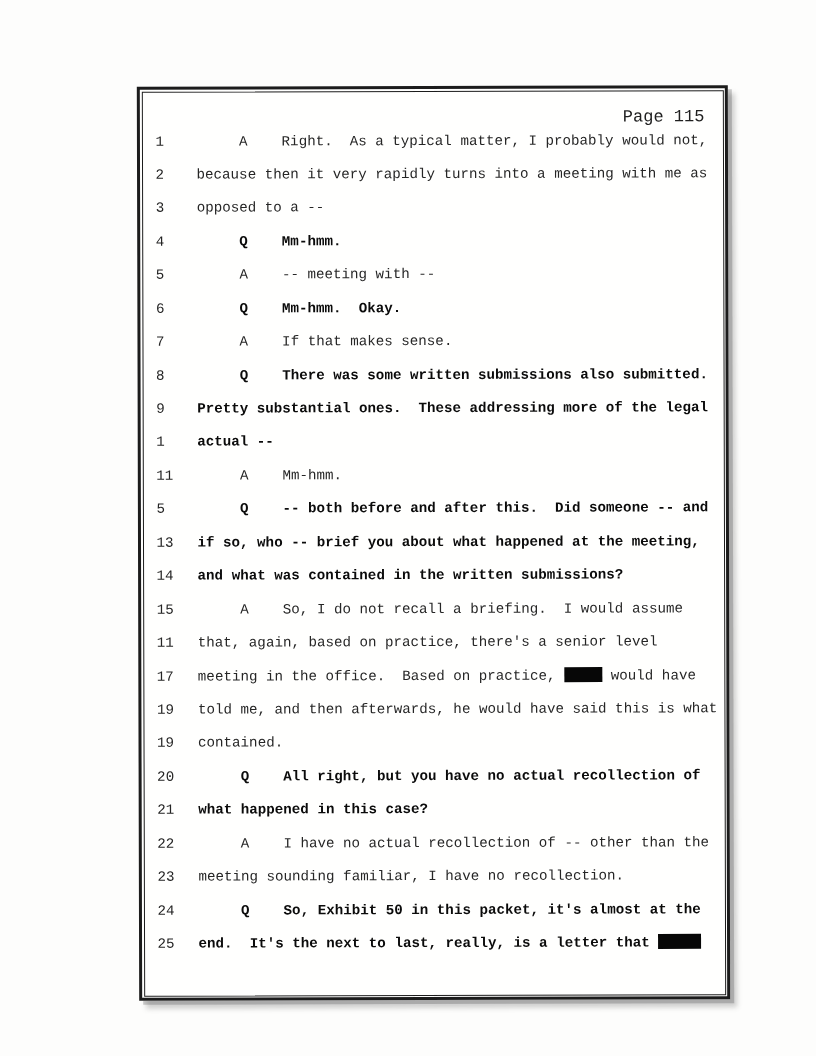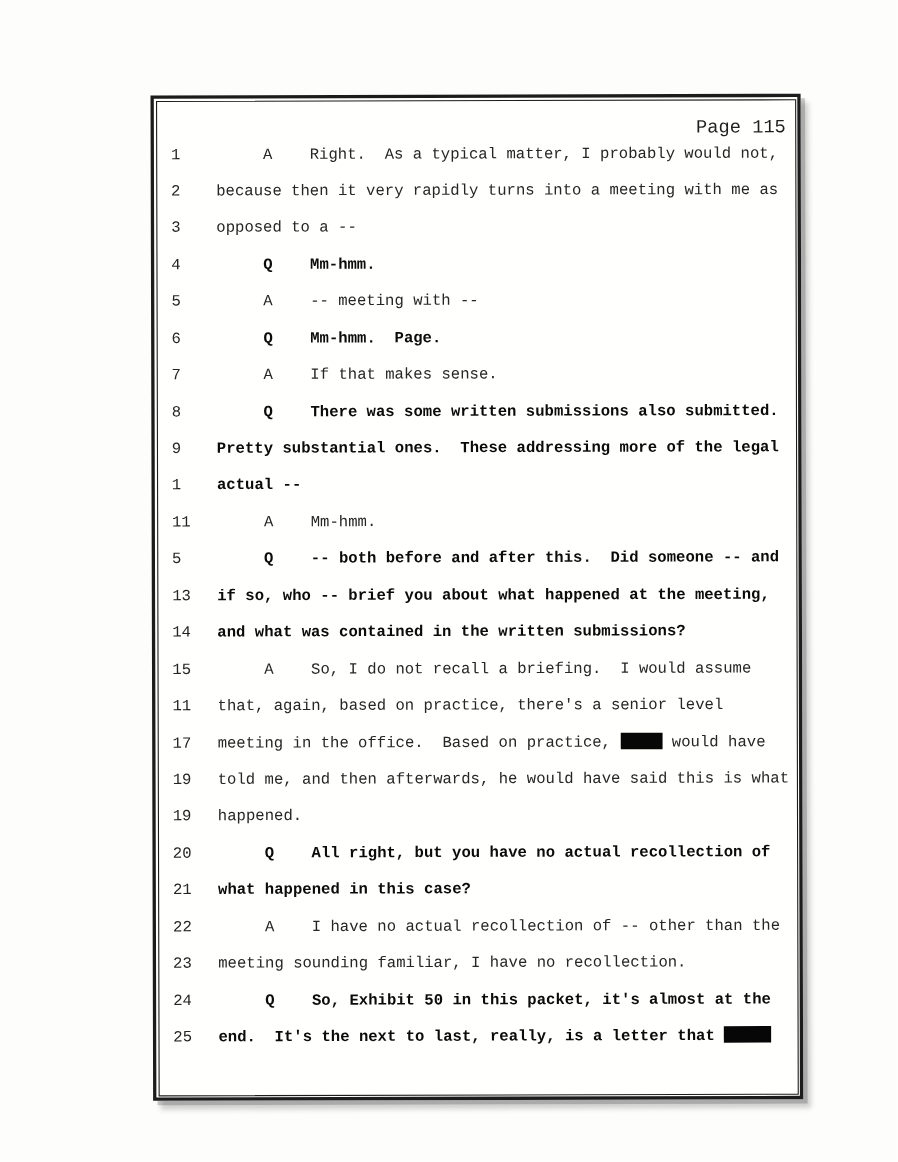--- a/index.html
+++ b/index.html
@@ -26,21 +26,21 @@
     transform: rotate(-0.15deg);
   }
   .frame-inner {
     position: absolute;
     inset: 1.5px;
     border: 1.5px solid #1c1c1c;
   }
   .page-label {
     position: absolute;
     top: 16px;
-    right: 8px;
+    right: 18px;
     font-size: 17px;
     color: #1f1f1f;
     white-space: pre;
   }
   .lines {
     position: absolute;
     top: 33px;
     left: 0;
     right: 0;
   }
@@ -78,21 +78,21 @@
   <div class="t-line"><span class="num">1</span><span class="txt">     A    Right.  As a typical matter, I probably would not,</span></div>
 
   <div class="t-line"><span class="num">2</span><span class="txt">because then it very rapidly turns into a meeting with me as</span></div>
 
   <div class="t-line"><span class="num">3</span><span class="txt">opposed to a --</span></div>
 
   <div class="t-line"><span class="num">4</span><span class="txt bold">     Q    Mm-hmm.</span></div>
 
   <div class="t-line"><span class="num">5</span><span class="txt">     A    -- meeting with --</span></div>
 
-  <div class="t-line"><span class="num">6</span><span class="txt bold">     Q    Mm-hmm.  Page.</span></div>
+  <div class="t-line"><span class="num">6</span><span class="txt bold">     Q    Mm-hmm.  Okay.</span></div>
 
   <div class="t-line"><span class="num">7</span><span class="txt">     A    If that makes sense.</span></div>
 
   <div class="t-line"><span class="num">8</span><span class="txt bold">     Q    There was some written submissions also submitted.</span></div>
 
   <div class="t-line"><span class="num">9</span><span class="txt bold">Pretty substantial ones.  These addressing more of the legal</span></div>
 
   <div class="t-line"><span class="num">1</span><span class="txt bold">actual --</span></div>
 
   <div class="t-line"><span class="num">11</span><span class="txt">     A    Mm-hmm.</span></div>
@@ -104,21 +104,21 @@
   <div class="t-line"><span class="num">14</span><span class="txt bold">and what was contained in the written submissions?</span></div>
 
   <div class="t-line"><span class="num">15</span><span class="txt">     A    So, I do not recall a briefing.  I would assume</span></div>
 
   <div class="t-line"><span class="num">11</span><span class="txt">that, again, based on practice, there's a senior level</span></div>
 
   <div class="t-line"><span class="num">17</span><span class="txt">meeting in the office.  Based on practice, <span class="redaction" style="width: 4.5ch;"></span> would have</span></div>
 
   <div class="t-line"><span class="num">19</span><span class="txt">told me, and then afterwards, he would have said this is what</span></div>
 
-  <div class="t-line"><span class="num">19</span><span class="txt">happened.</span></div>
+  <div class="t-line"><span class="num">19</span><span class="txt">contained.</span></div>
 
   <div class="t-line"><span class="num">20</span><span class="txt bold">     Q    All right, but you have no actual recollection of</span></div>
 
   <div class="t-line"><span class="num">21</span><span class="txt bold">what happened in this case?</span></div>
 
   <div class="t-line"><span class="num">22</span><span class="txt">     A    I have no actual recollection of -- other than the</span></div>
 
   <div class="t-line"><span class="num">23</span><span class="txt">meeting sounding familiar, I have no recollection.</span></div>
 
   <div class="t-line"><span class="num">24</span><span class="txt bold">     Q    So, Exhibit 50 in this packet, it's almost at the</span></div>

